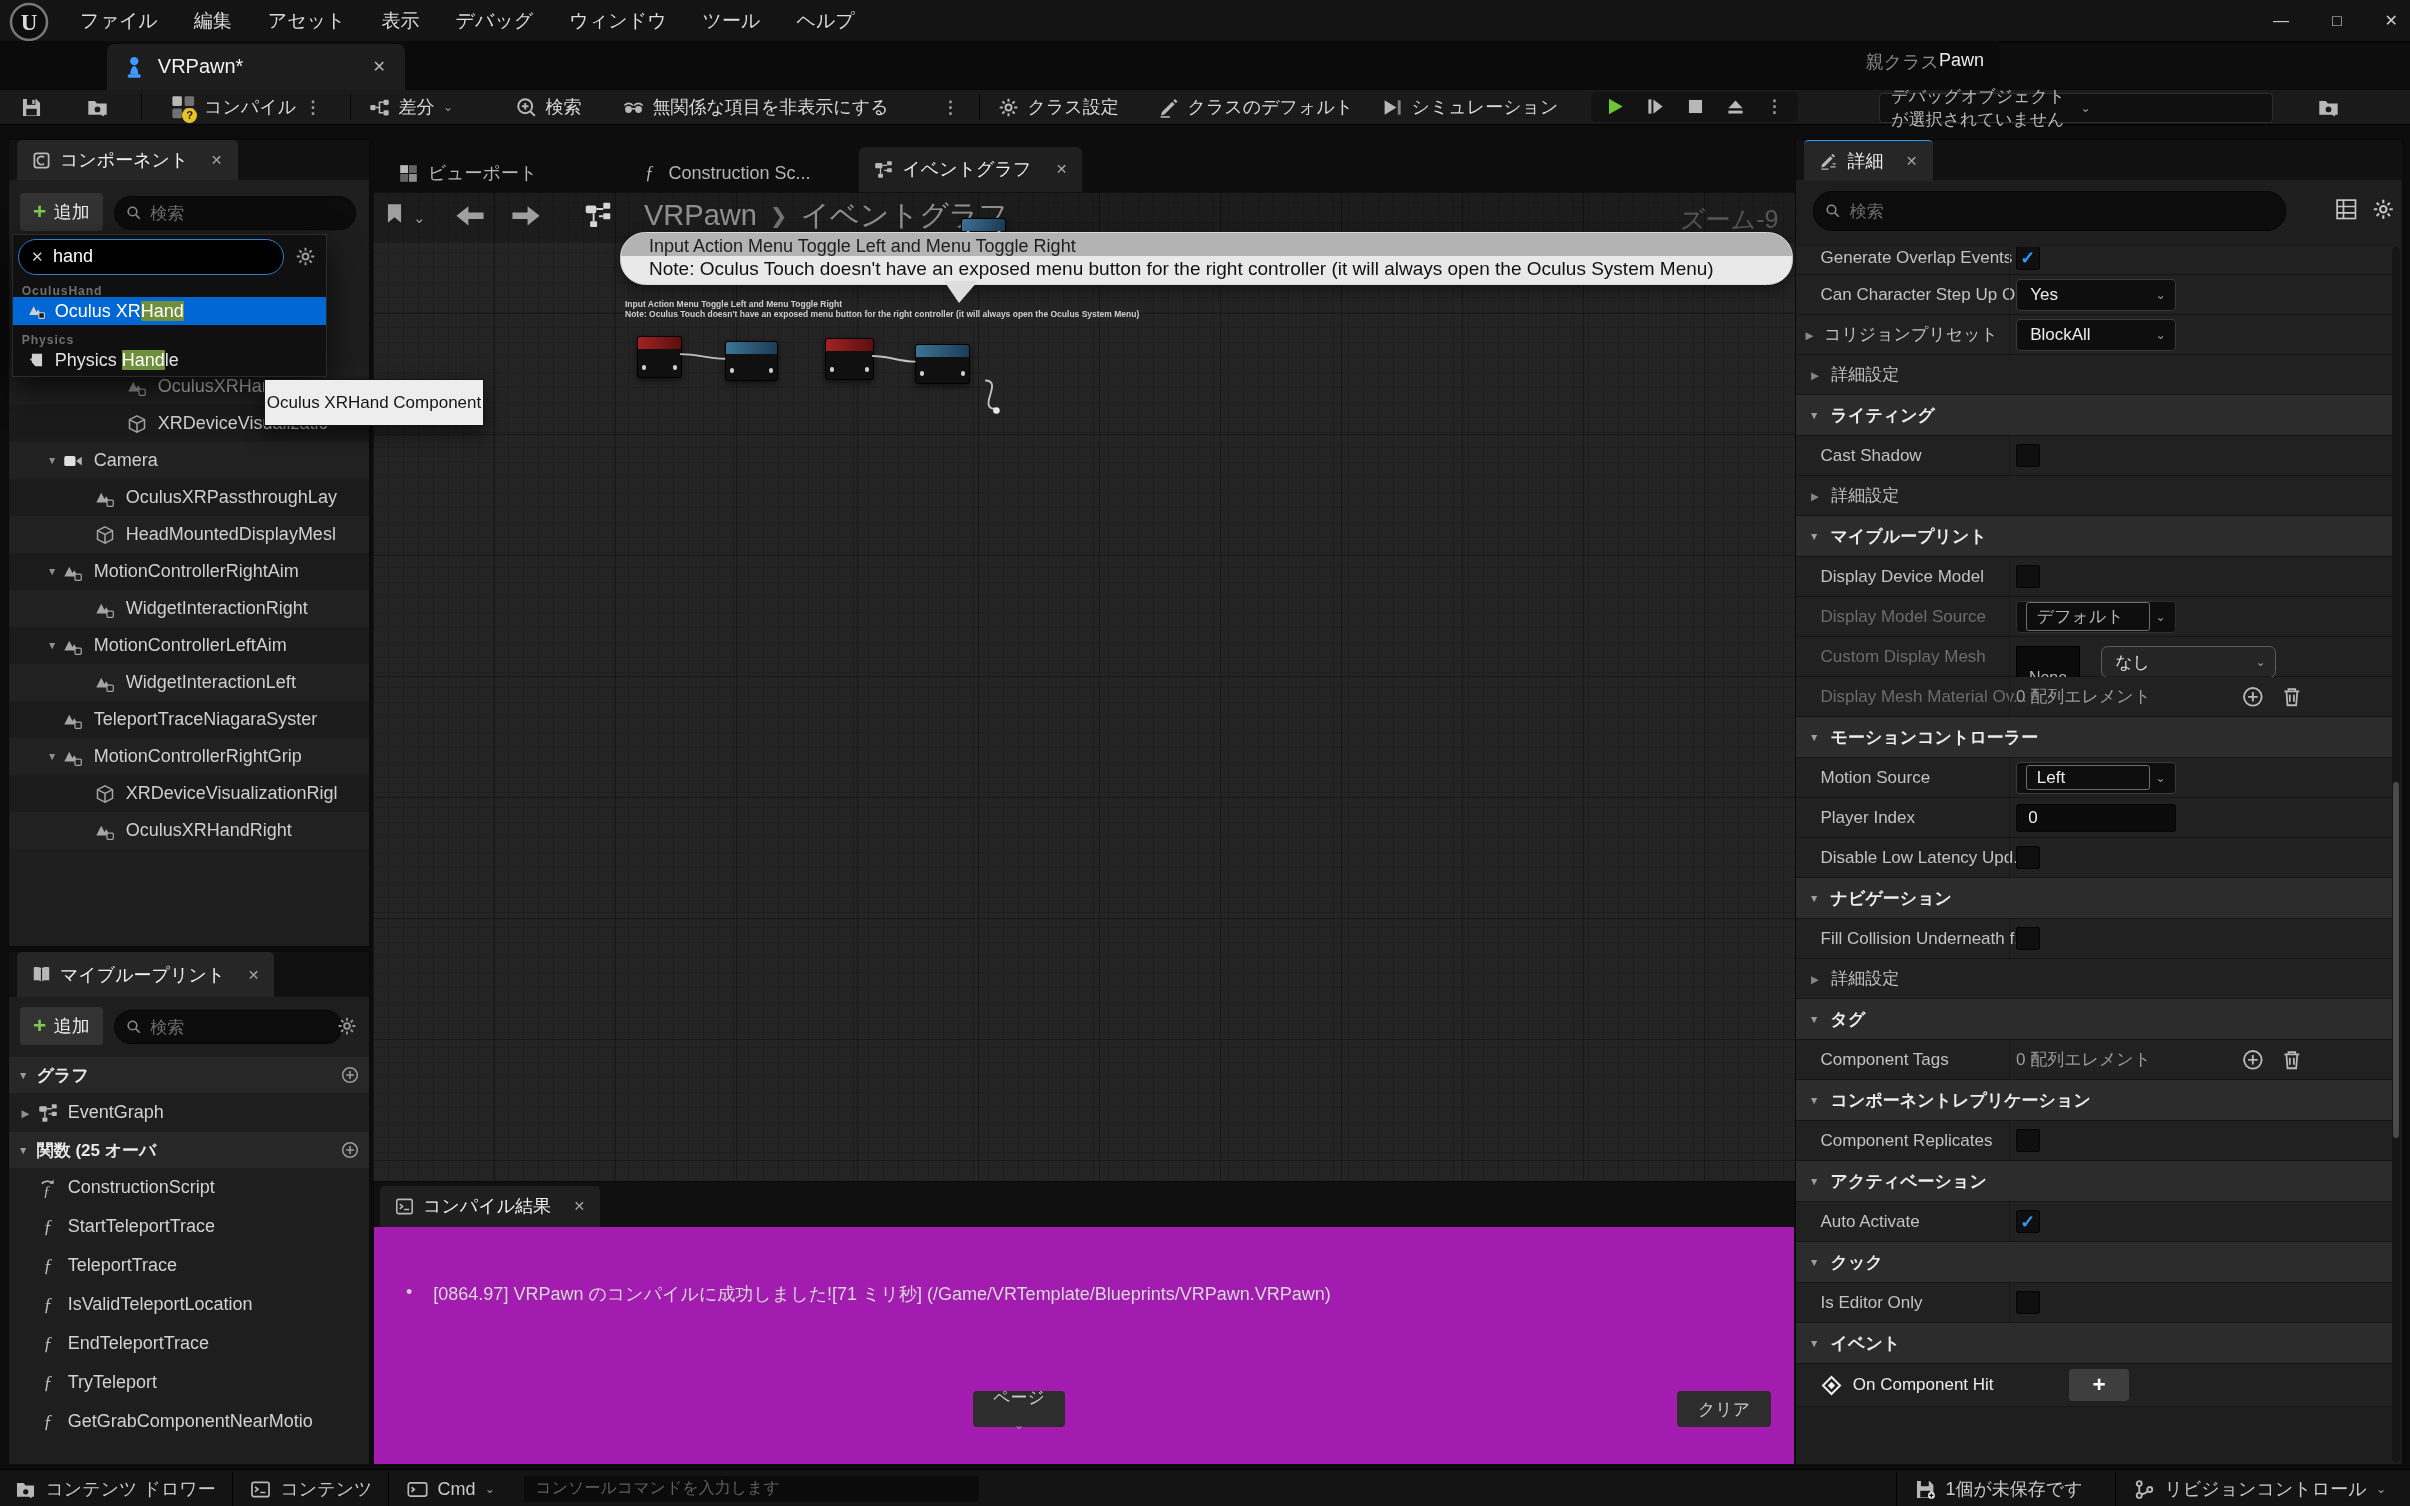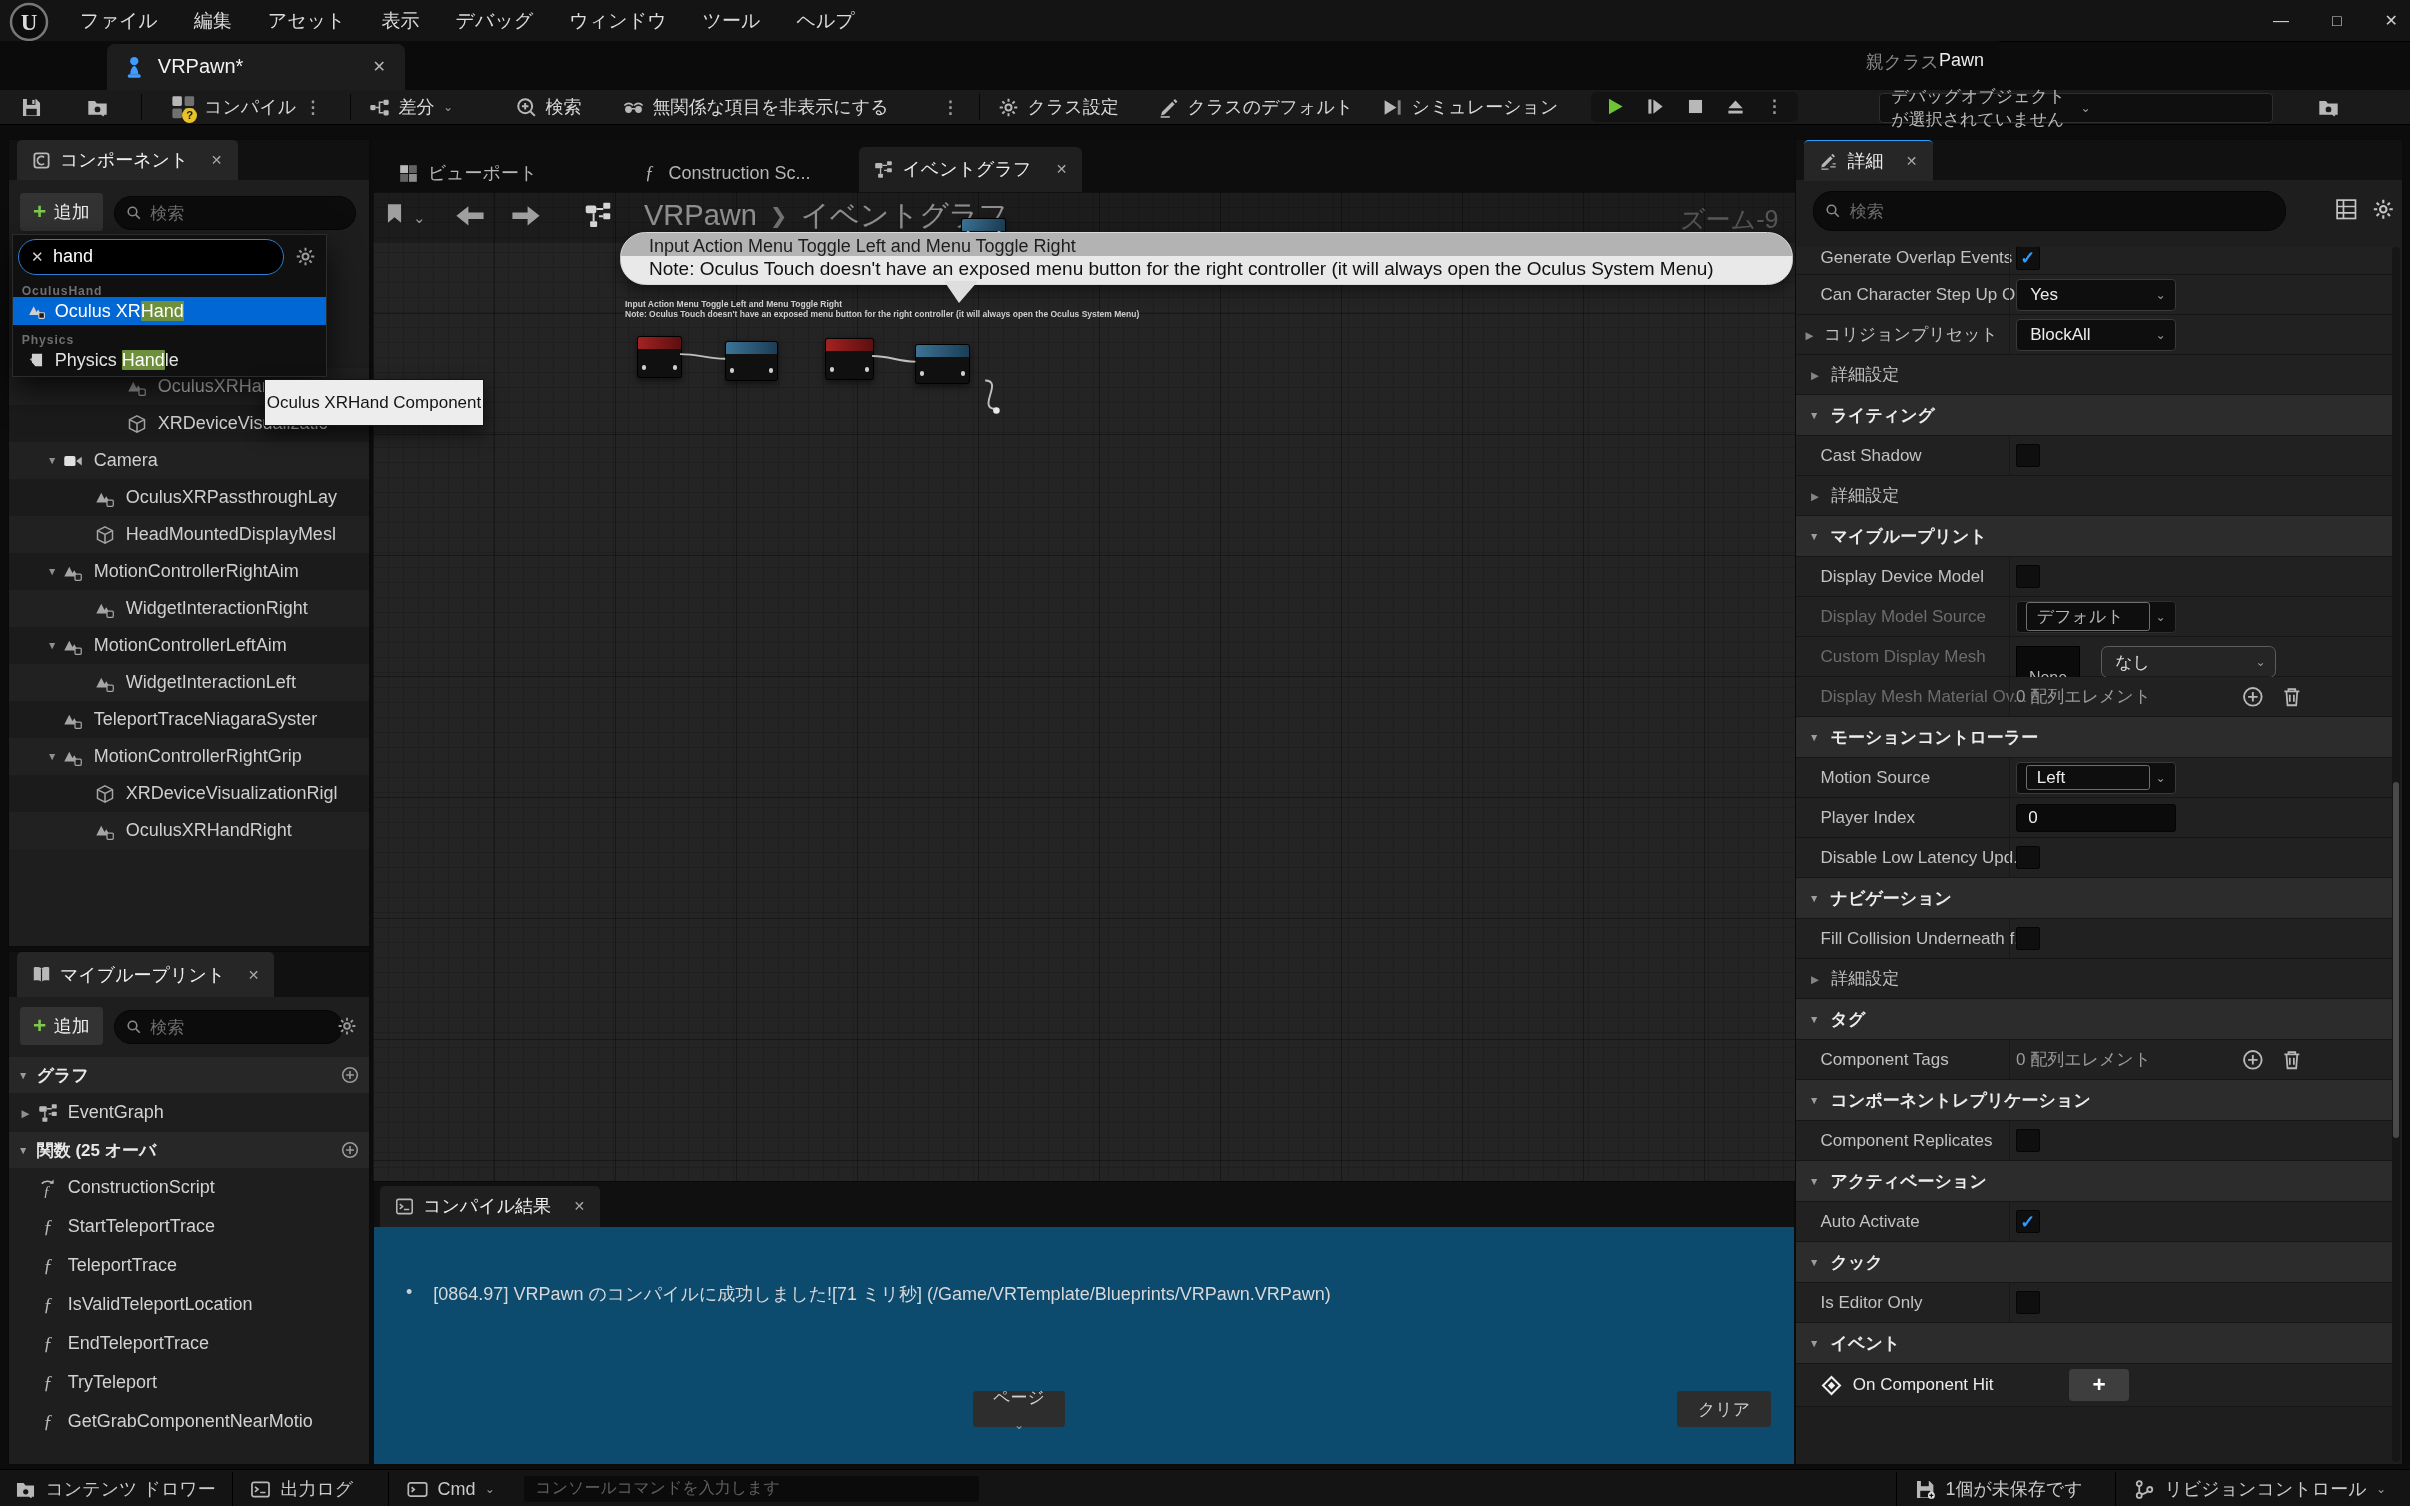--- a/index.html
+++ b/index.html
@@ -119,21 +119,21 @@
   #comment-small{left:252px;top:107px;font-size:8.5px;font-weight:bold;color:rgba(235,235,235,.85);line-height:10.4px;white-space:nowrap;}
 
   .gnode{position:absolute;background:#101010;border:0.9px solid #000;border-radius:2.8px;box-shadow:0 2.8px 6.6px rgba(0,0,0,.5);}
   .gnode .hd{height:12.2px;border-radius:1.9px 1.9px 0 0;}
   .gnode.red .hd{background:linear-gradient(90deg,#a32222,#5c0f0f);}
   .gnode.blue .hd{background:linear-gradient(90deg,#3c7396,#1c3d55);}
   .gnode .pin{position:absolute;width:4.7px;height:4.7px;border-radius:2.8px;background:#cfcfcf;bottom:7.5px;}
   #wires{left:0;top:0;width:1422px;height:989px;pointer-events:none;}
 
   
-  #compile-panel{left:373px;top:1181px;width:1422px;height:284px;background:#0c4a6e;border:0.9px solid #0a0a0a;box-sizing:border-box;}
+  #compile-panel{left:373px;top:1181px;width:1422px;height:284px;background:#a21caf;border:0.9px solid #0a0a0a;box-sizing:border-box;}
   #compile-tabstrip{left:0;top:0;width:100%;height:45px;background:#101010;}
   #compile-tab{left:5.6px;top:3.8px;height:41px;background:#1f1f1f;border-radius:4.7px 4.7px 0 0;display:flex;align-items:center;gap:9.4px;padding:0 15px;}
   #compile-tab .ico{width:19px;height:19px;}
   #compile-tab .lbl{font-size:18px;color:#efefef;}
   #compile-tab .x{margin-left:13px;color:#a8a8a8;font-size:14px;}
   #compile-log{left:32px;top:100px;display:flex;gap:21px;font-size:18px;color:#d8d8d8;}
   #compile-log .b{color:#cfcfcf;}
   .cbtn{position:absolute;background:#2d2d2d;border-radius:3.8px;display:flex;align-items:center;justify-content:center;gap:9.4px;
      font-size:17px;color:#cfcfcf;}
   #page-btn{left:599px;top:209px;width:92px;height:36px;flex-direction:column;}
@@ -1145,21 +1145,21 @@
       <span>コンテンツ ドロワー</span>
     </div>
     <div class="sb-sep" style="left:232px"></div>
     <div class="sb-item" style="left:250px">
       <span class="ico">
           <svg viewBox="0 0 16 16" fill="none" stroke="currentColor" stroke-width="1.3">
             <rect x="1.5" y="2.5" width="13" height="11" rx="1.5"></rect>
             <path d="m3.8 6 2.3 1.9L3.8 9.8M7.8 10.3h4"></path>
           </svg>
         </span>
-      <span>出力ログ</span>
+      <span>コンテンツ</span>
     </div>
     <div class="sb-sep" style="left:388px"></div>
     <div class="sb-item" style="left:407px">
       <span class="ico">
           <svg viewBox="0 0 16 16" fill="none" stroke="currentColor" stroke-width="1.3">
             <rect x="1" y="3" width="14" height="10" rx="1.5"></rect>
             <path d="m3.5 6.3 2 1.7-2 1.7"></path>
           </svg>
         </span>
       <span>Cmd</span>

